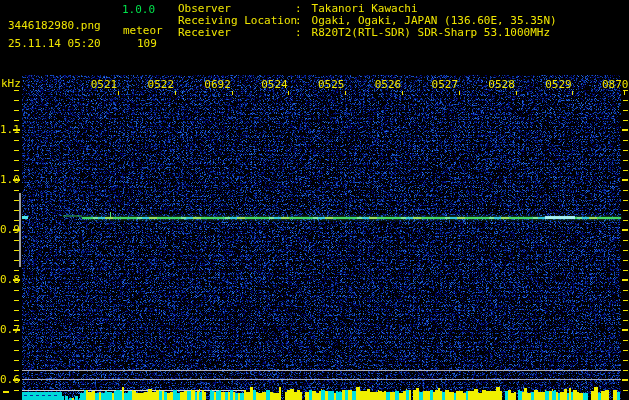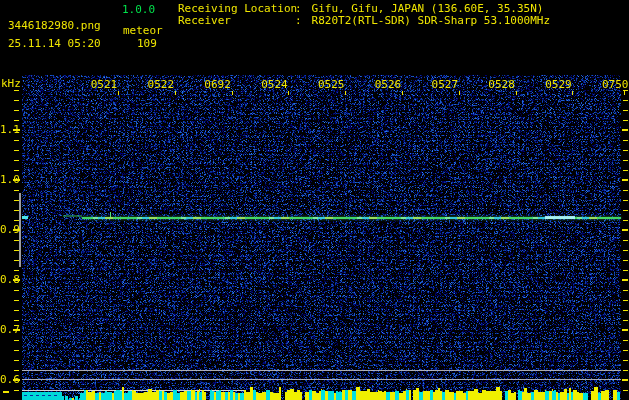--- a/index.html
+++ b/index.html
@@ -58,21 +58,22 @@
 <body>
 
 <div id="screen">
 
   <div id="version" class="abs grn t11">1.0.0</div>
   <div id="filename" class="abs yel t11">3446182980.png</div>
   <div id="mode" class="abs yel t11">meteor</div>
   <div id="datetime" class="abs yel t11">25.11.14 05:20</div>
   <div id="count" class="abs yel t11">109</div>
   <div id="station" class="abs">
-      <div class="st-row"><span class="st-label">Receiving Location</span><span class="st-sep">:</span><span> Gifu, Gifu, JAPAN (136.60E, 35.35N)</span></div>
+      <div class="st-row"><span class="st-label">Observer</span><span class="st-sep">:</span><span> Takanori Kawachi</span></div>
+      <div class="st-row"><span class="st-label">Receiving Location</span><span class="st-sep">:</span><span> Ogaki, Ogaki, JAPAN (136.60E, 35.35N)</span></div>
       <div class="st-row"><span class="st-label">Receiver</span><span class="st-sep">:</span><span> R820T2(RTL-SDR) SDR-Sharp 53.1000MHz</span></div>
     </div>
 
   <svg id="noise-svg" class="abs" width="599" height="325">
     <defs>
       <filter id="bluenoise" x="0" y="0" width="100%" height="100%">
         <feTurbulence type="turbulence" baseFrequency="0.78" numOctaves="2" seed="11" stitchTiles="stitch"></feTurbulence>
         <feColorMatrix type="matrix" values="0 0 0 0.08 -0.03  0 0 0 0.62 -0.22  0 0 0 2.3 -0.62  0 0 0 0 1"></feColorMatrix>
       </filter>
     </defs>
@@ -369,15 +370,15 @@
     <div class="abs xlab" style="left: 316.2px;">0525</div>
     <div class="abs xtick" style="left: 345.2px; top: 91px;"></div>
     <div class="abs xlab" style="left: 373px;">0526</div>
     <div class="abs xtick" style="left: 402px; top: 91px;"></div>
     <div class="abs xlab" style="left: 429.8px;">0527</div>
     <div class="abs xtick" style="left: 458.8px; top: 91px;"></div>
     <div class="abs xlab" style="left: 486.6px;">0528</div>
     <div class="abs xtick" style="left: 515.6px; top: 91px;"></div>
     <div class="abs xlab" style="left: 543.4px;">0529</div>
     <div class="abs xtick" style="left: 572.4px; top: 91px;"></div>
-    <div class="abs xlab" style="left: 600.2px;">0750</div>
+    <div class="abs xlab" style="left: 600.2px;">0870</div>
     <div class="abs xtick" style="left: 624px; top: 91px;"></div>
   </div>
 
 </body></html>

